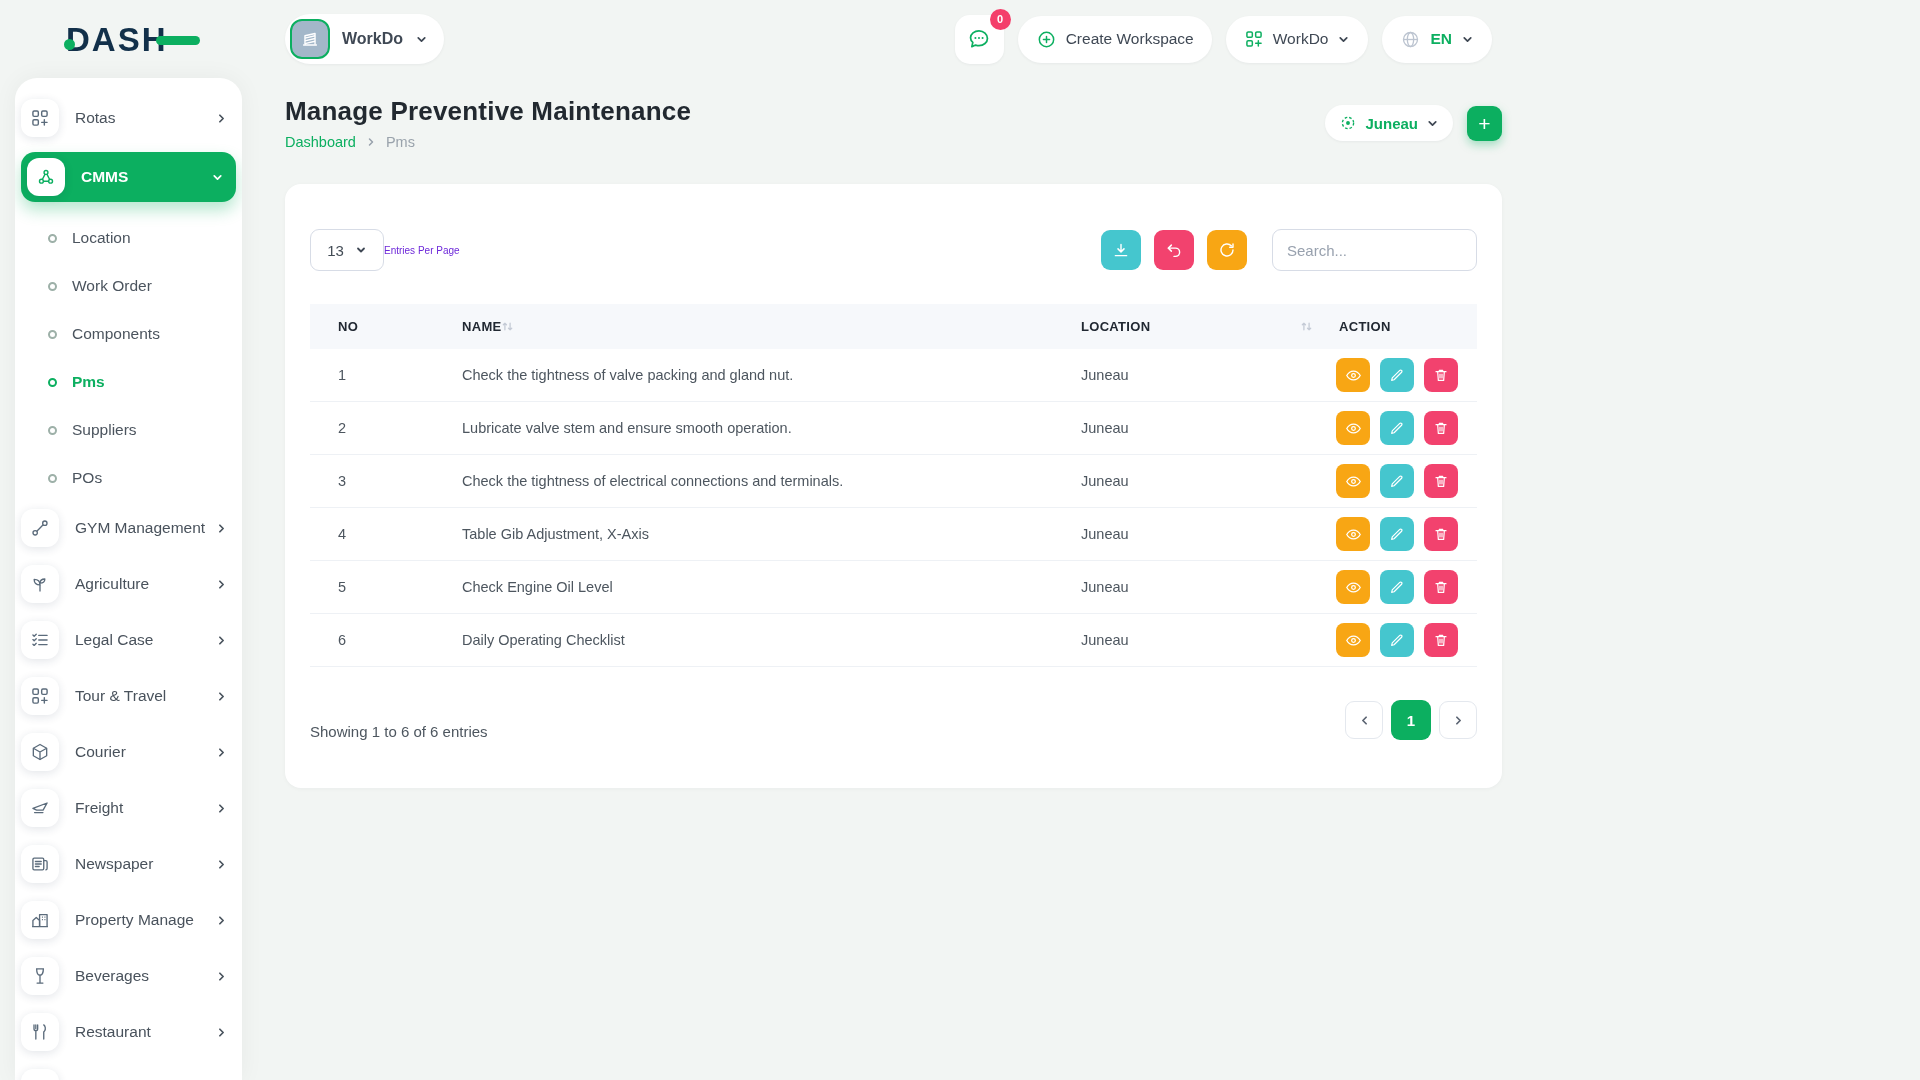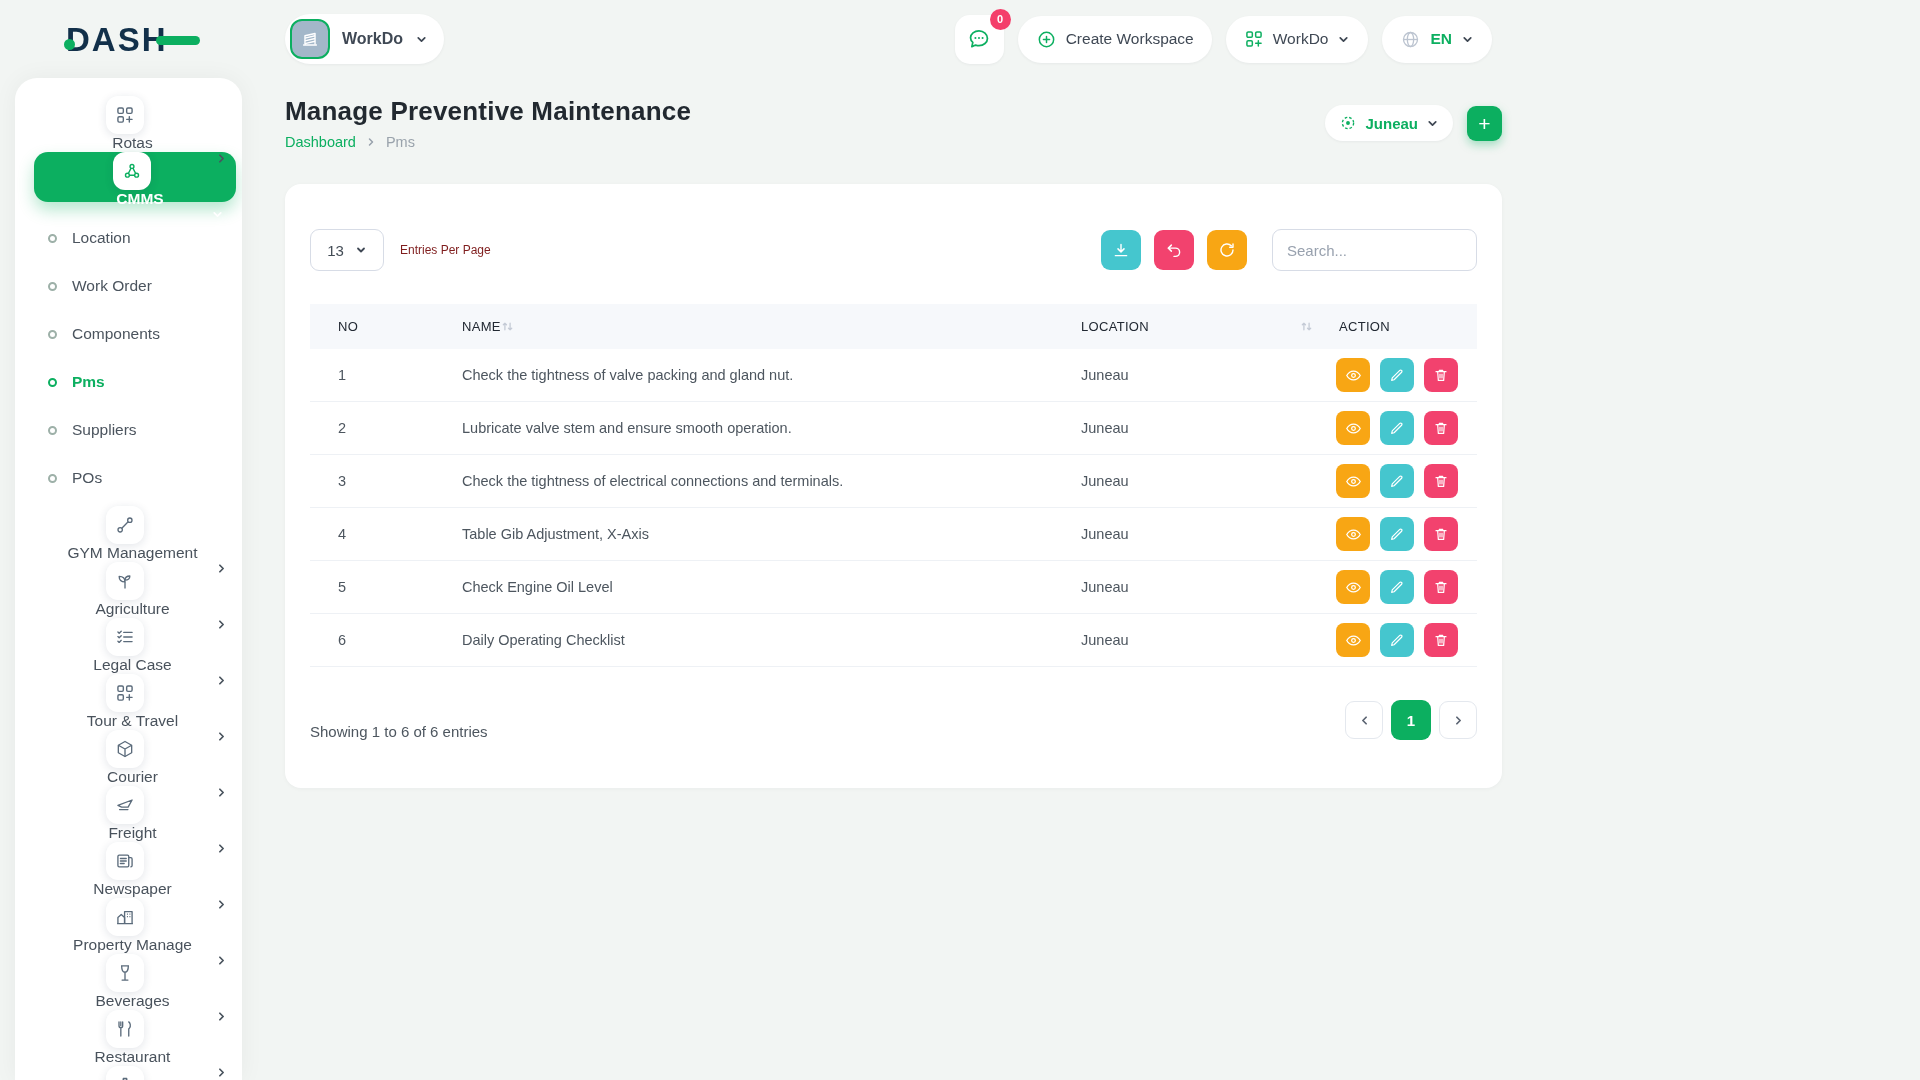--- a/index.html
+++ b/index.html
@@ -21,25 +21,25 @@
   .ws-label { font-size:16px; font-weight:600; color:#3f4854; }
   .top-right { margin-left:auto; display:flex; align-items:center; gap:14px; }
   .chat-btn { position:relative; width:49px; height:49px; border:none; border-radius:15px; background:#fff; display:flex; align-items:center; justify-content:center; box-shadow:0 1px 3px rgba(16,24,40,.05); cursor:pointer; }
   .badge { position:absolute; top:-6px; right:-7px; min-width:21px; height:21px; border-radius:50%; background:#f43f6b; color:#fff; font-size:11px; font-weight:700; display:flex; align-items:center; justify-content:center; }
   .pill { display:flex; align-items:center; gap:9px; background:#fff; border:none; border-radius:24px; height:47px; padding:0 18px; font-size:15.5px; color:#3f4854; font-weight:500; box-shadow:0 1px 3px rgba(16,24,40,.05); cursor:pointer; font-family:inherit; }
   .pill .green-txt { color:#0caf60; font-weight:700; }
   .chev { color:#3f4854; }
 
   
   .sidebar { grid-row:2; grid-column:1; margin-left:15px; width:227px; background:#fff; border-radius:22px 22px 0 0; padding:18px 6px 0; box-shadow:0 0 24px rgba(20,40,30,.05); overflow:hidden; }
-  .nav-item { display:flex; align-items:center; height:44px; padding:0 8px 0 0; margin-bottom:12px; cursor:pointer; border-radius:14px;flex-direction:column; }
+  .nav-item { display:flex; align-items:center; height:44px; padding:0 8px 0 0; margin-bottom:12px; cursor:pointer; border-radius:14px; }
   .nav-ico { width:38px; height:38px; border-radius:12px; background:#fff; box-shadow:0 2px 10px rgba(25,42,70,.12); display:flex; align-items:center; justify-content:center; color:#5b6b7b; flex:0 0 auto; }
   .nav-label { margin-left:16px; font-size:15.5px; font-weight:500; color:#49525c; white-space:nowrap; }
   .nav-chev { margin-left:auto; color:#4a545e; }
-  .nav-item.active { background:#0caf60; height:50px; padding:0 12px 0 6px; box-shadow:0 8px 16px rgba(12,175,96,.30);margin-left:13px; }
+  .nav-item.active { background:#0caf60; height:50px; padding:0 12px 0 6px; box-shadow:0 8px 16px rgba(12,175,96,.30); }
   .nav-item.active .nav-label { color:#fff; font-weight:700; }
   .nav-item.active .nav-chev { color:#fff; }
   .sub-list { margin:2px 0 4px; }
   .sub-item { display:flex; align-items:center; height:48px; padding-left:27px; cursor:pointer; }
   .sub-dot { width:9px; height:9px; border-radius:50%; border:2px solid #9db0a8; flex:0 0 auto; }
   .sub-label { margin-left:15px; font-size:15.5px; color:#4b545e; }
   .sub-item.active .sub-dot { border-color:#0caf60; }
   .sub-item.active .sub-label { color:#0caf60; font-weight:600; }
 
   
@@ -52,33 +52,33 @@
   .bc-current { color:#9aa3ac; }
   .head-actions { display:flex; align-items:center; gap:14px; }
   .loc-pill { display:flex; align-items:center; gap:8px; height:36px; background:#fff; border:none; border-radius:18px; padding:0 14px; box-shadow:0 1px 3px rgba(16,24,40,.05); cursor:pointer; font-family:inherit; }
   .loc-label { color:#0caf60; font-size:15px; font-weight:600; }
   .add-btn { width:35px; height:35px; border:none; border-radius:9px; background:#0caf60; color:#fff; font-size:21px; font-weight:500; line-height:1; cursor:pointer; box-shadow:0 4px 10px rgba(12,175,96,.35); }
 
   
   .card { margin-top:34px; background:#fff; border-radius:16px; padding:45px 25px 48px; box-shadow:0 1px 4px rgba(16,24,40,.04); }
   .card-top { display:flex; align-items:center; }
   .select { display:flex; align-items:center; justify-content:center; gap:11px; width:74px; height:42px; border:1px solid #d7dce6; border-radius:9px; background:#fff; font-size:15px; color:#434c56; cursor:pointer; }
-  .entries-label { margin-left:16px; font-size:12px; color:#7f1d1d; }
+  .entries-label { font-size:10px; color:#6d28d9; }
   .tool-group { margin-left:auto; display:flex; align-items:center; gap:13px; }
   .tool-btn { width:40px; height:40px; border:none; border-radius:9px; display:flex; align-items:center; justify-content:center; cursor:pointer; }
   .tool-btn.teal { background:#45c6ce; }
   .tool-btn.pink { background:#f2426e; }
   .tool-btn.orange { background:#f8a614; }
   .search-input { margin-left:12px; width:205px; height:42px; border:1px solid #d7dce6; border-radius:9px; padding:0 14px; font-size:15px; color:#434c56; font-family:inherit; outline:none; background:#fff; }
   .search-input::placeholder { color:#98a1ae; }
 
   
   .table { margin-top:33px; }
   .thead, .tr { display:grid; grid-template-columns:152px 1fr 260px 146px; align-items:center; }
-  .thead { height:45px; background:#f6f8fb; font-size:13px; font-weight:400; color:#212832; letter-spacing:.3px; }
+  .thead { height:45px; background:#f6f8fb; font-size:13px; font-weight:700; color:#212832; letter-spacing:.3px; }
   .th { display:flex; align-items:center; }
   .th-no { padding-left:28px; }
   .th-name { padding-right:16px; }
   .th-loc { padding-left:10px; justify-content:space-between; padding-right:18px; }
   .th-act { padding-left:8px; }
   .sort-ico { color:#c5cbd6; display:flex; }
   .tr { height:53px; border-bottom:1px solid #eef1f5; font-size:14.5px; color:#4d565f; }
   .td-no { padding-left:28px; }
   .td-loc { padding-left:10px; }
   .td-act { display:flex; gap:10px; padding-left:5px; }

